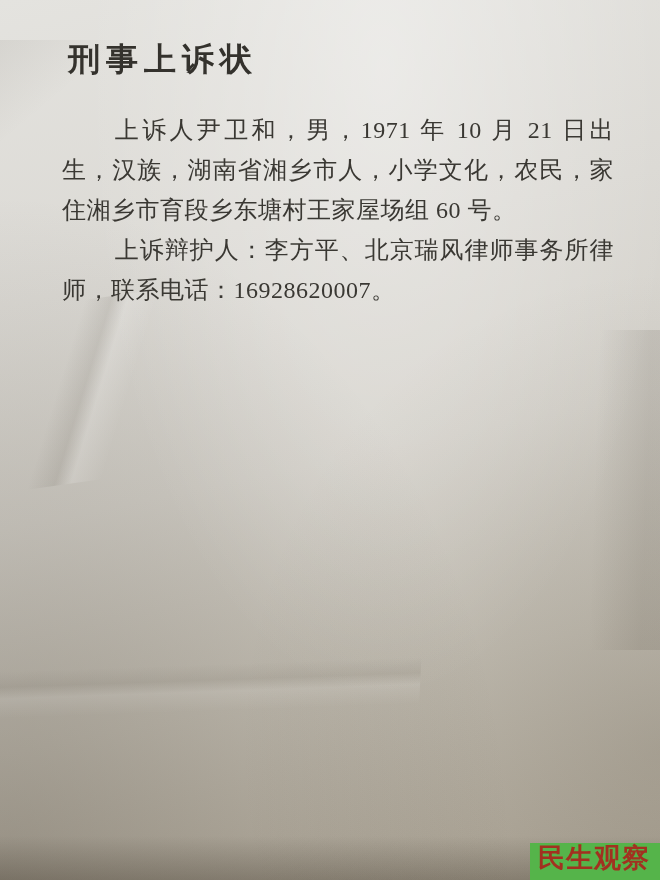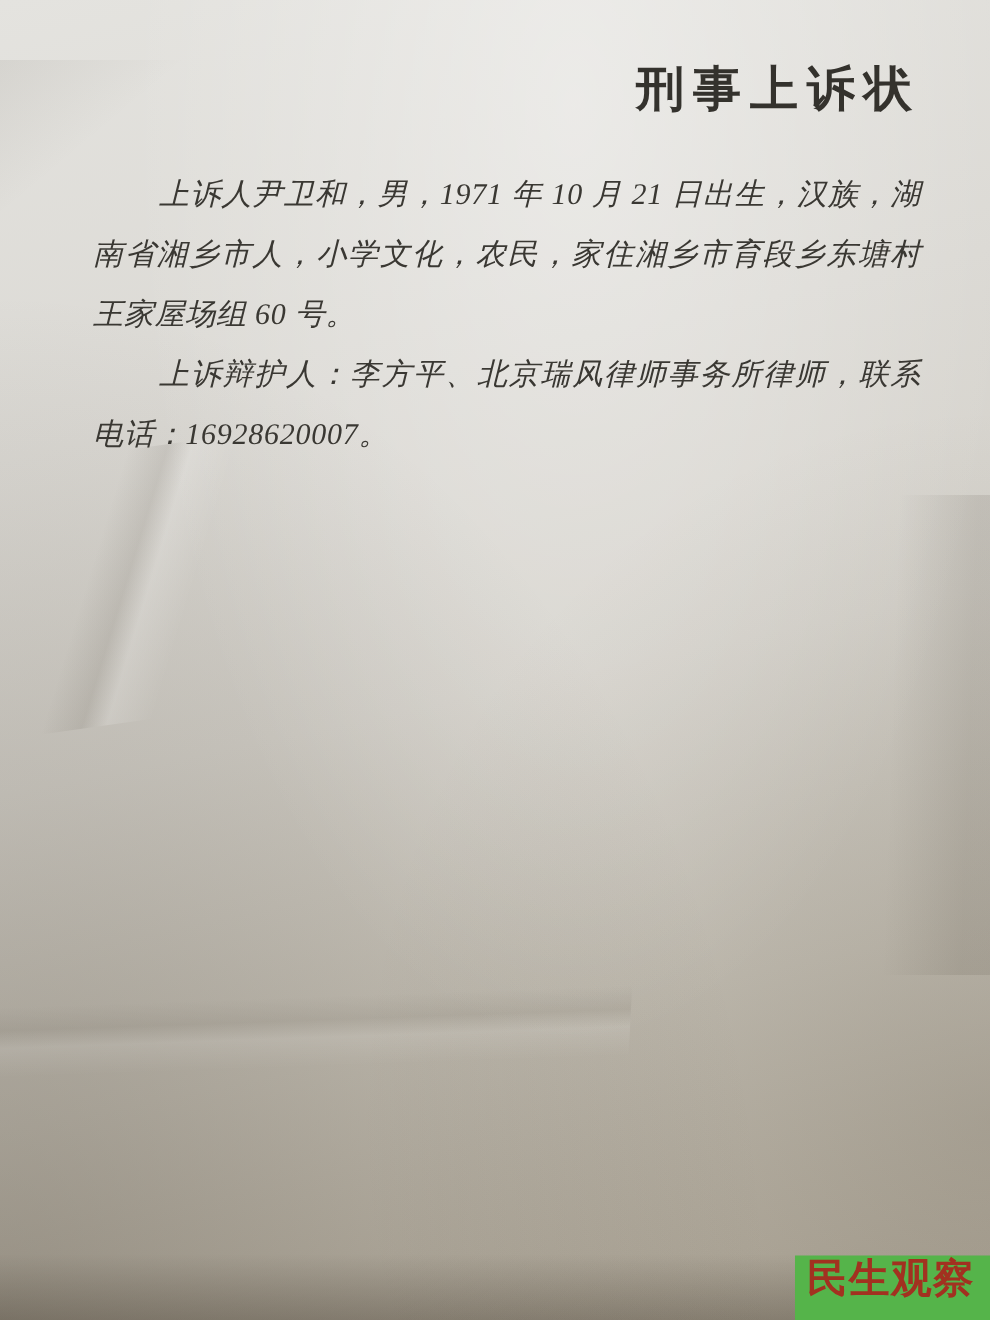--- a/index.html
+++ b/index.html
@@ -52,51 +52,50 @@
   .content {
     position: absolute;
     left: 62px;
     top: 38px;
     width: 552px;
     color: #3a3833;
   }
 
   .doc-title {
     margin: 0 0 28px 0;
-    text-align: right;
+    text-align: left;
     font-size: 32px;
     font-weight: 700;
     letter-spacing: 6px;
     color: #34322d;
     text-indent: 6px; 
   }
 
   .doc-par {
     margin: 0;
-    font-size: 20px;
+    font-size: 24px;
     line-height: 40px;
     letter-spacing: 0.5px;
     text-align: justify;
     text-indent: 2.2em;
     color: #3a3833;
-    font-style: italic;
   }
   .doc-par.bold {
     font-weight: 700;
     color: #33312c;
   }
   .doc-par.gap-top {
     margin-top: 10px;
   }
 
   .watermark {
     position: absolute;
     right: 0;
     bottom: 0;
-    padding: 0 10px 12px 8px;
+    padding: 0 10px 6px 8px;
     font-size: 27px;
     line-height: 31px;
     font-weight: 700;
     letter-spacing: 1px;
     
     background: #55b44a;
     color: #a23120;
   }
 </style>
 </head>

